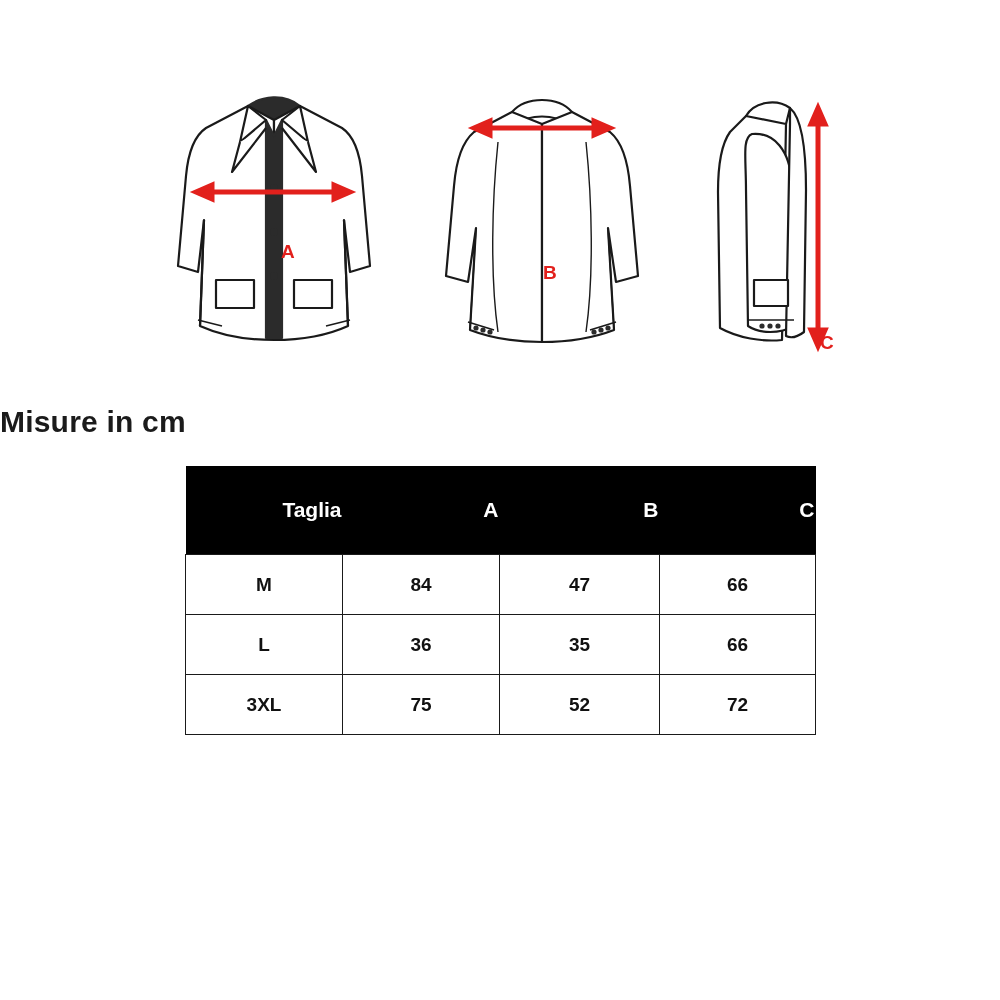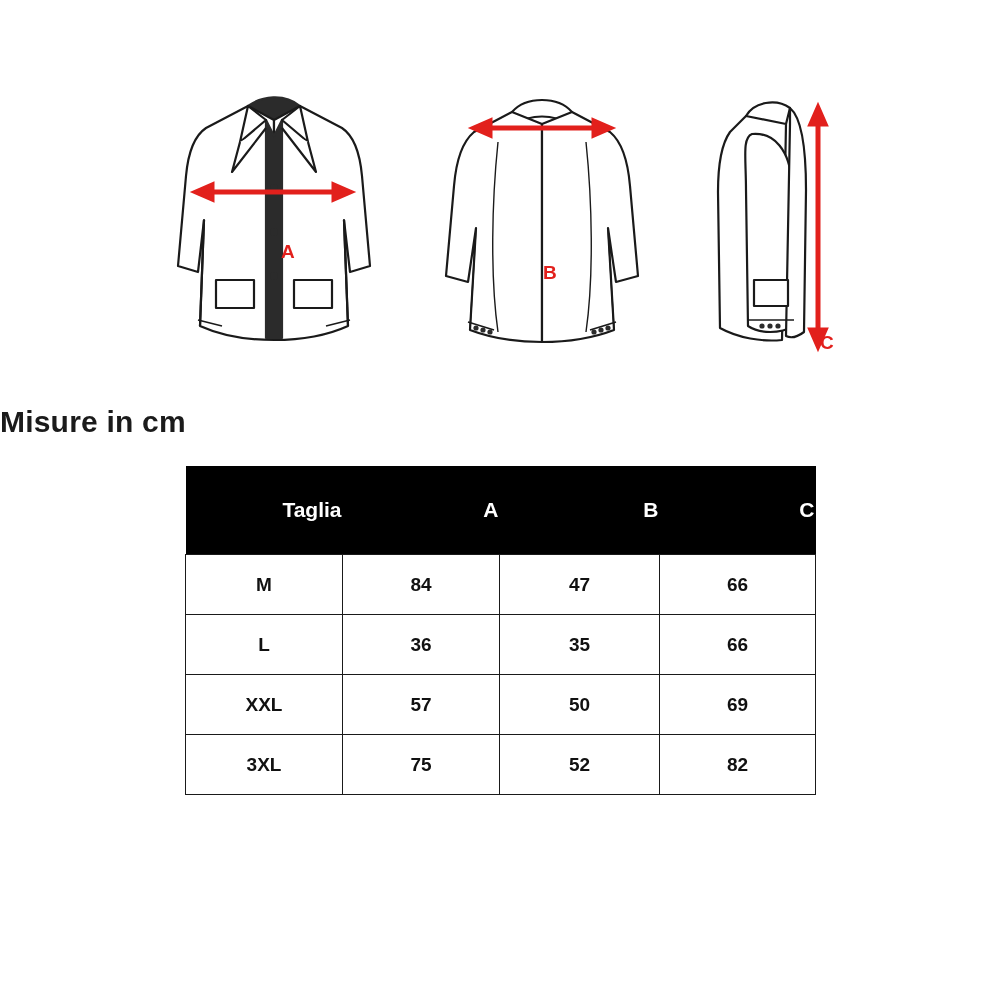--- a/index.html
+++ b/index.html
@@ -237,27 +237,21 @@
         <td>47</td>
         <td>66</td>
       </tr>
       <tr>
         <td>L</td>
         <td>36</td>
         <td>35</td>
         <td>66</td>
       </tr>
       <tr>
-        <td>XXL</td>
-        <td>57</td>
-        <td>50</td>
-        <td>69</td>
-      </tr>
-      <tr>
         <td>3XL</td>
         <td>75</td>
         <td>52</td>
-        <td>82</td>
+        <td>72</td>
       </tr>
     </tbody>
   </table>
 
 </div>
 
 </body></html>

